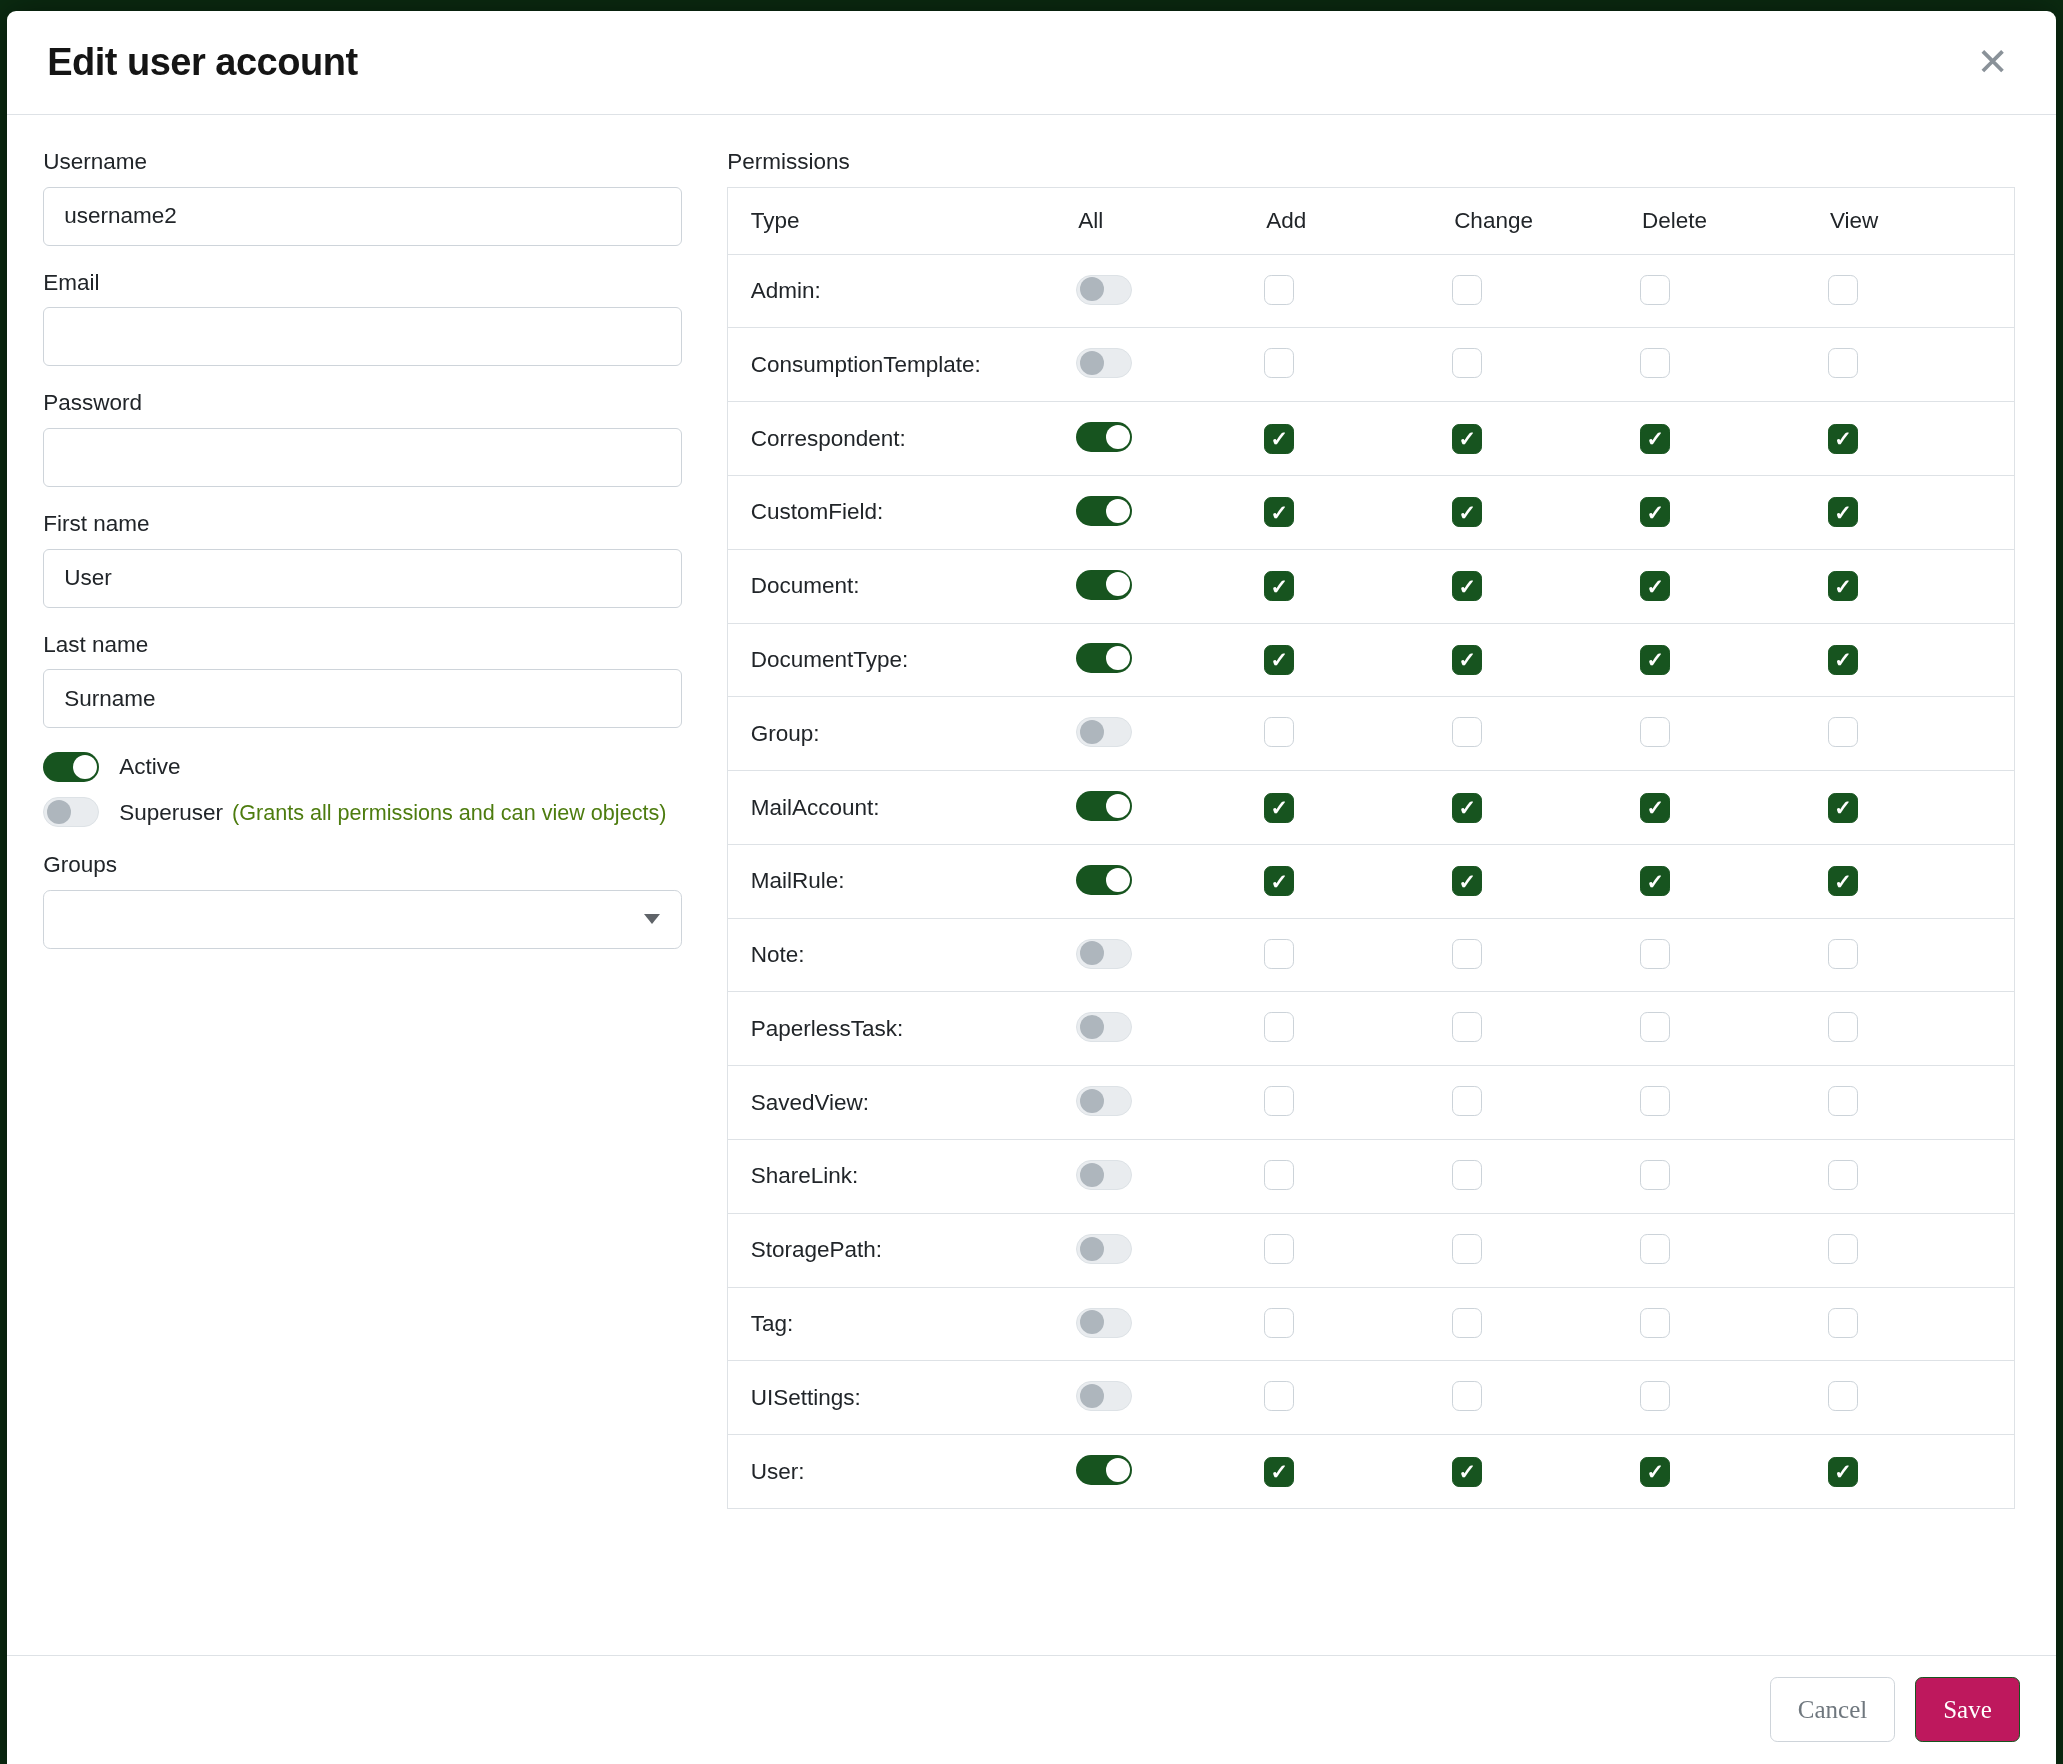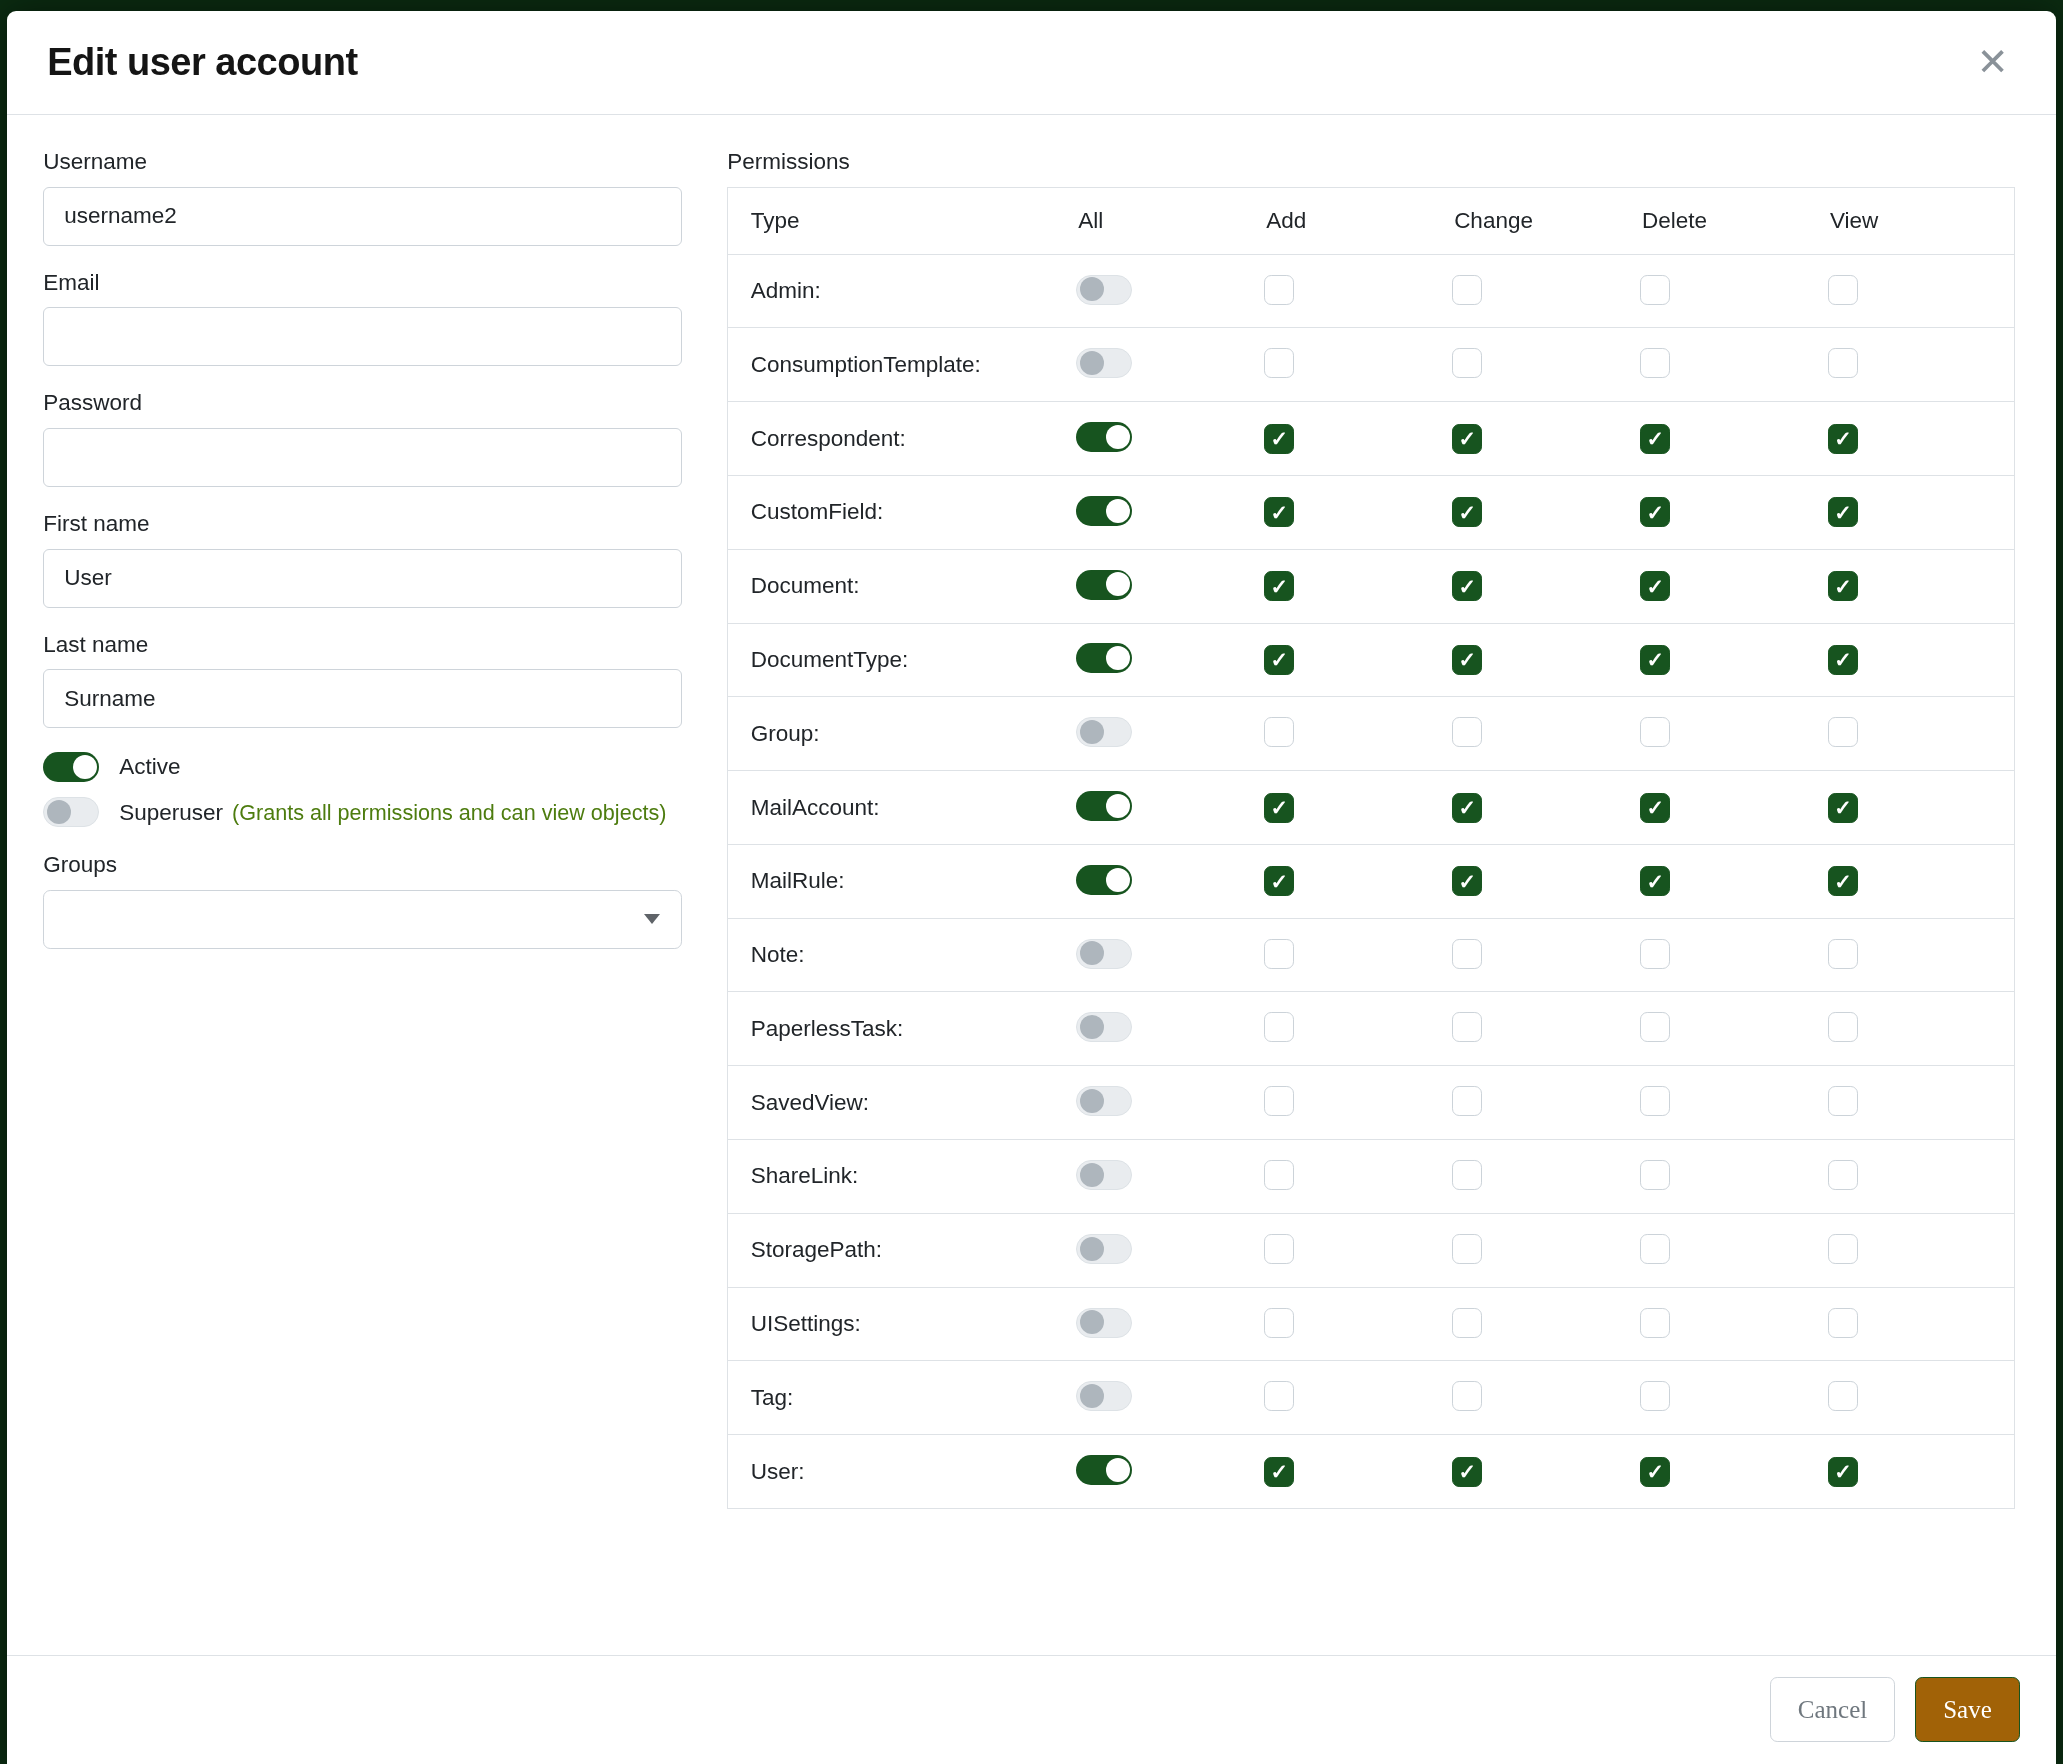--- a/index.html
+++ b/index.html
@@ -193,21 +193,21 @@
     padding: 0 27px;
     font-family: inherit;
     cursor: pointer;
   }
   .btn-cancel {
     background: #ffffff;
     border: 0.9px solid #ced4da;
     color: #6f777e;
   }
   .btn-save {
-    background: #a16207;
+    background: #be185d;
     border: 0.9px solid #17541f;
     color: #ffffff;
   }
 </style>
 </head>
 <body>
 
 <div class="modal">
 
   <div class="modal-header">
@@ -396,29 +396,29 @@
             </tr>
             <tr>
               <td class="type-cell">StoragePath:</td>
               <td class="ctl-cell"><span class="toggle off"><span class="knob"></span></span></td>
               <td class="ctl-cell"><span class="checkbox "></span></td>
               <td class="ctl-cell"><span class="checkbox "></span></td>
               <td class="ctl-cell"><span class="checkbox "></span></td>
               <td class="ctl-cell"><span class="checkbox "></span></td>
             </tr>
             <tr>
+              <td class="type-cell">Tag:</td>
+              <td class="ctl-cell"><span class="toggle off"><span class="knob"></span></span></td>
+              <td class="ctl-cell"><span class="checkbox "></span></td>
+              <td class="ctl-cell"><span class="checkbox "></span></td>
+              <td class="ctl-cell"><span class="checkbox "></span></td>
+              <td class="ctl-cell"><span class="checkbox "></span></td>
+            </tr>
+            <tr>
               <td class="type-cell">UISettings:</td>
-              <td class="ctl-cell"><span class="toggle off"><span class="knob"></span></span></td>
-              <td class="ctl-cell"><span class="checkbox "></span></td>
-              <td class="ctl-cell"><span class="checkbox "></span></td>
-              <td class="ctl-cell"><span class="checkbox "></span></td>
-              <td class="ctl-cell"><span class="checkbox "></span></td>
-            </tr>
-            <tr>
-              <td class="type-cell">Tag:</td>
               <td class="ctl-cell"><span class="toggle off"><span class="knob"></span></span></td>
               <td class="ctl-cell"><span class="checkbox "></span></td>
               <td class="ctl-cell"><span class="checkbox "></span></td>
               <td class="ctl-cell"><span class="checkbox "></span></td>
               <td class="ctl-cell"><span class="checkbox "></span></td>
             </tr>
             <tr>
               <td class="type-cell">User:</td>
               <td class="ctl-cell"><span class="toggle on"><span class="knob"></span></span></td>
               <td class="ctl-cell"><span class="checkbox checked">✓</span></td>

